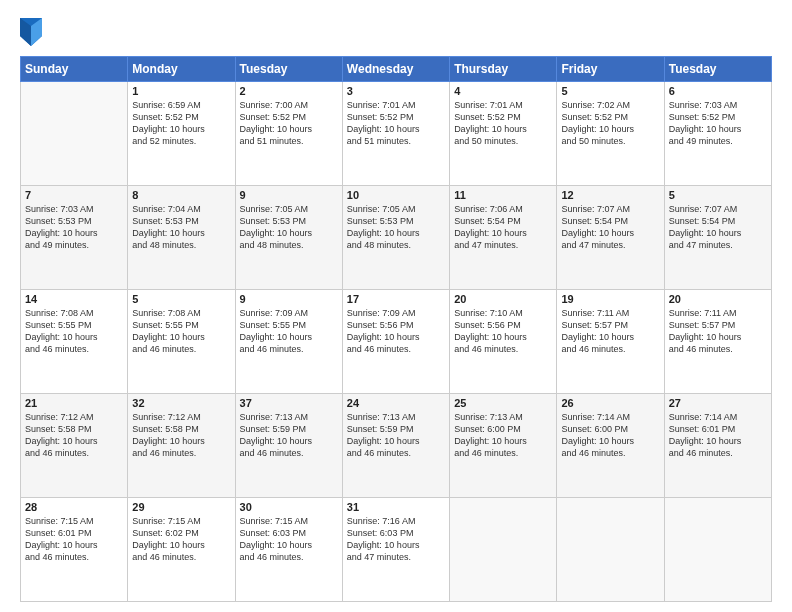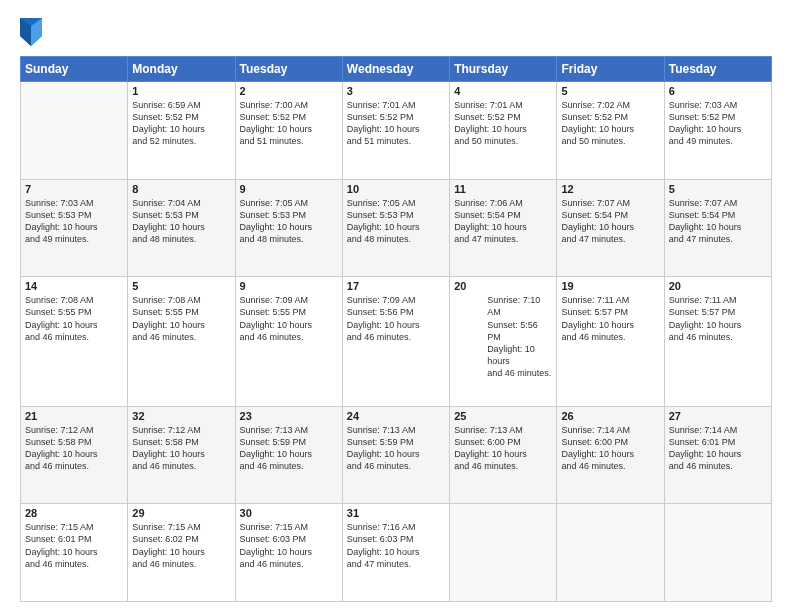--- a/index.html
+++ b/index.html
@@ -250,21 +250,21 @@
           </td>
           <td>
             <div class="day-num">17</div>
             <div class="day-info" style="white-space: pre-line;">Sunrise: 7:09 AM
 Sunset: 5:56 PM
 Daylight: 10 hours
 and 46 minutes.</div>
           </td>
           <td>
             <div class="day-num">20</div>
-            <div class="day-info" style="white-space: pre-line; margin-left: 33px;">Sunrise: 7:10 AM
+            <div class="day-info" style="white-space: pre-line;">Sunrise: 7:10 AM
 Sunset: 5:56 PM
 Daylight: 10 hours
 and 46 minutes.</div>
           </td>
           <td>
             <div class="day-num">19</div>
             <div class="day-info" style="white-space: pre-line;">Sunrise: 7:11 AM
 Sunset: 5:57 PM
 Daylight: 10 hours
 and 46 minutes.</div>
@@ -286,21 +286,21 @@
 and 46 minutes.</div>
           </td>
           <td>
             <div class="day-num">32</div>
             <div class="day-info" style="white-space: pre-line;">Sunrise: 7:12 AM
 Sunset: 5:58 PM
 Daylight: 10 hours
 and 46 minutes.</div>
           </td>
           <td>
-            <div class="day-num">23</div>
+            <div class="day-num">37</div>
             <div class="day-info" style="white-space: pre-line;">Sunrise: 7:13 AM
 Sunset: 5:59 PM
 Daylight: 10 hours
 and 46 minutes.</div>
           </td>
           <td>
             <div class="day-num">24</div>
             <div class="day-info" style="white-space: pre-line;">Sunrise: 7:13 AM
 Sunset: 5:59 PM
 Daylight: 10 hours

